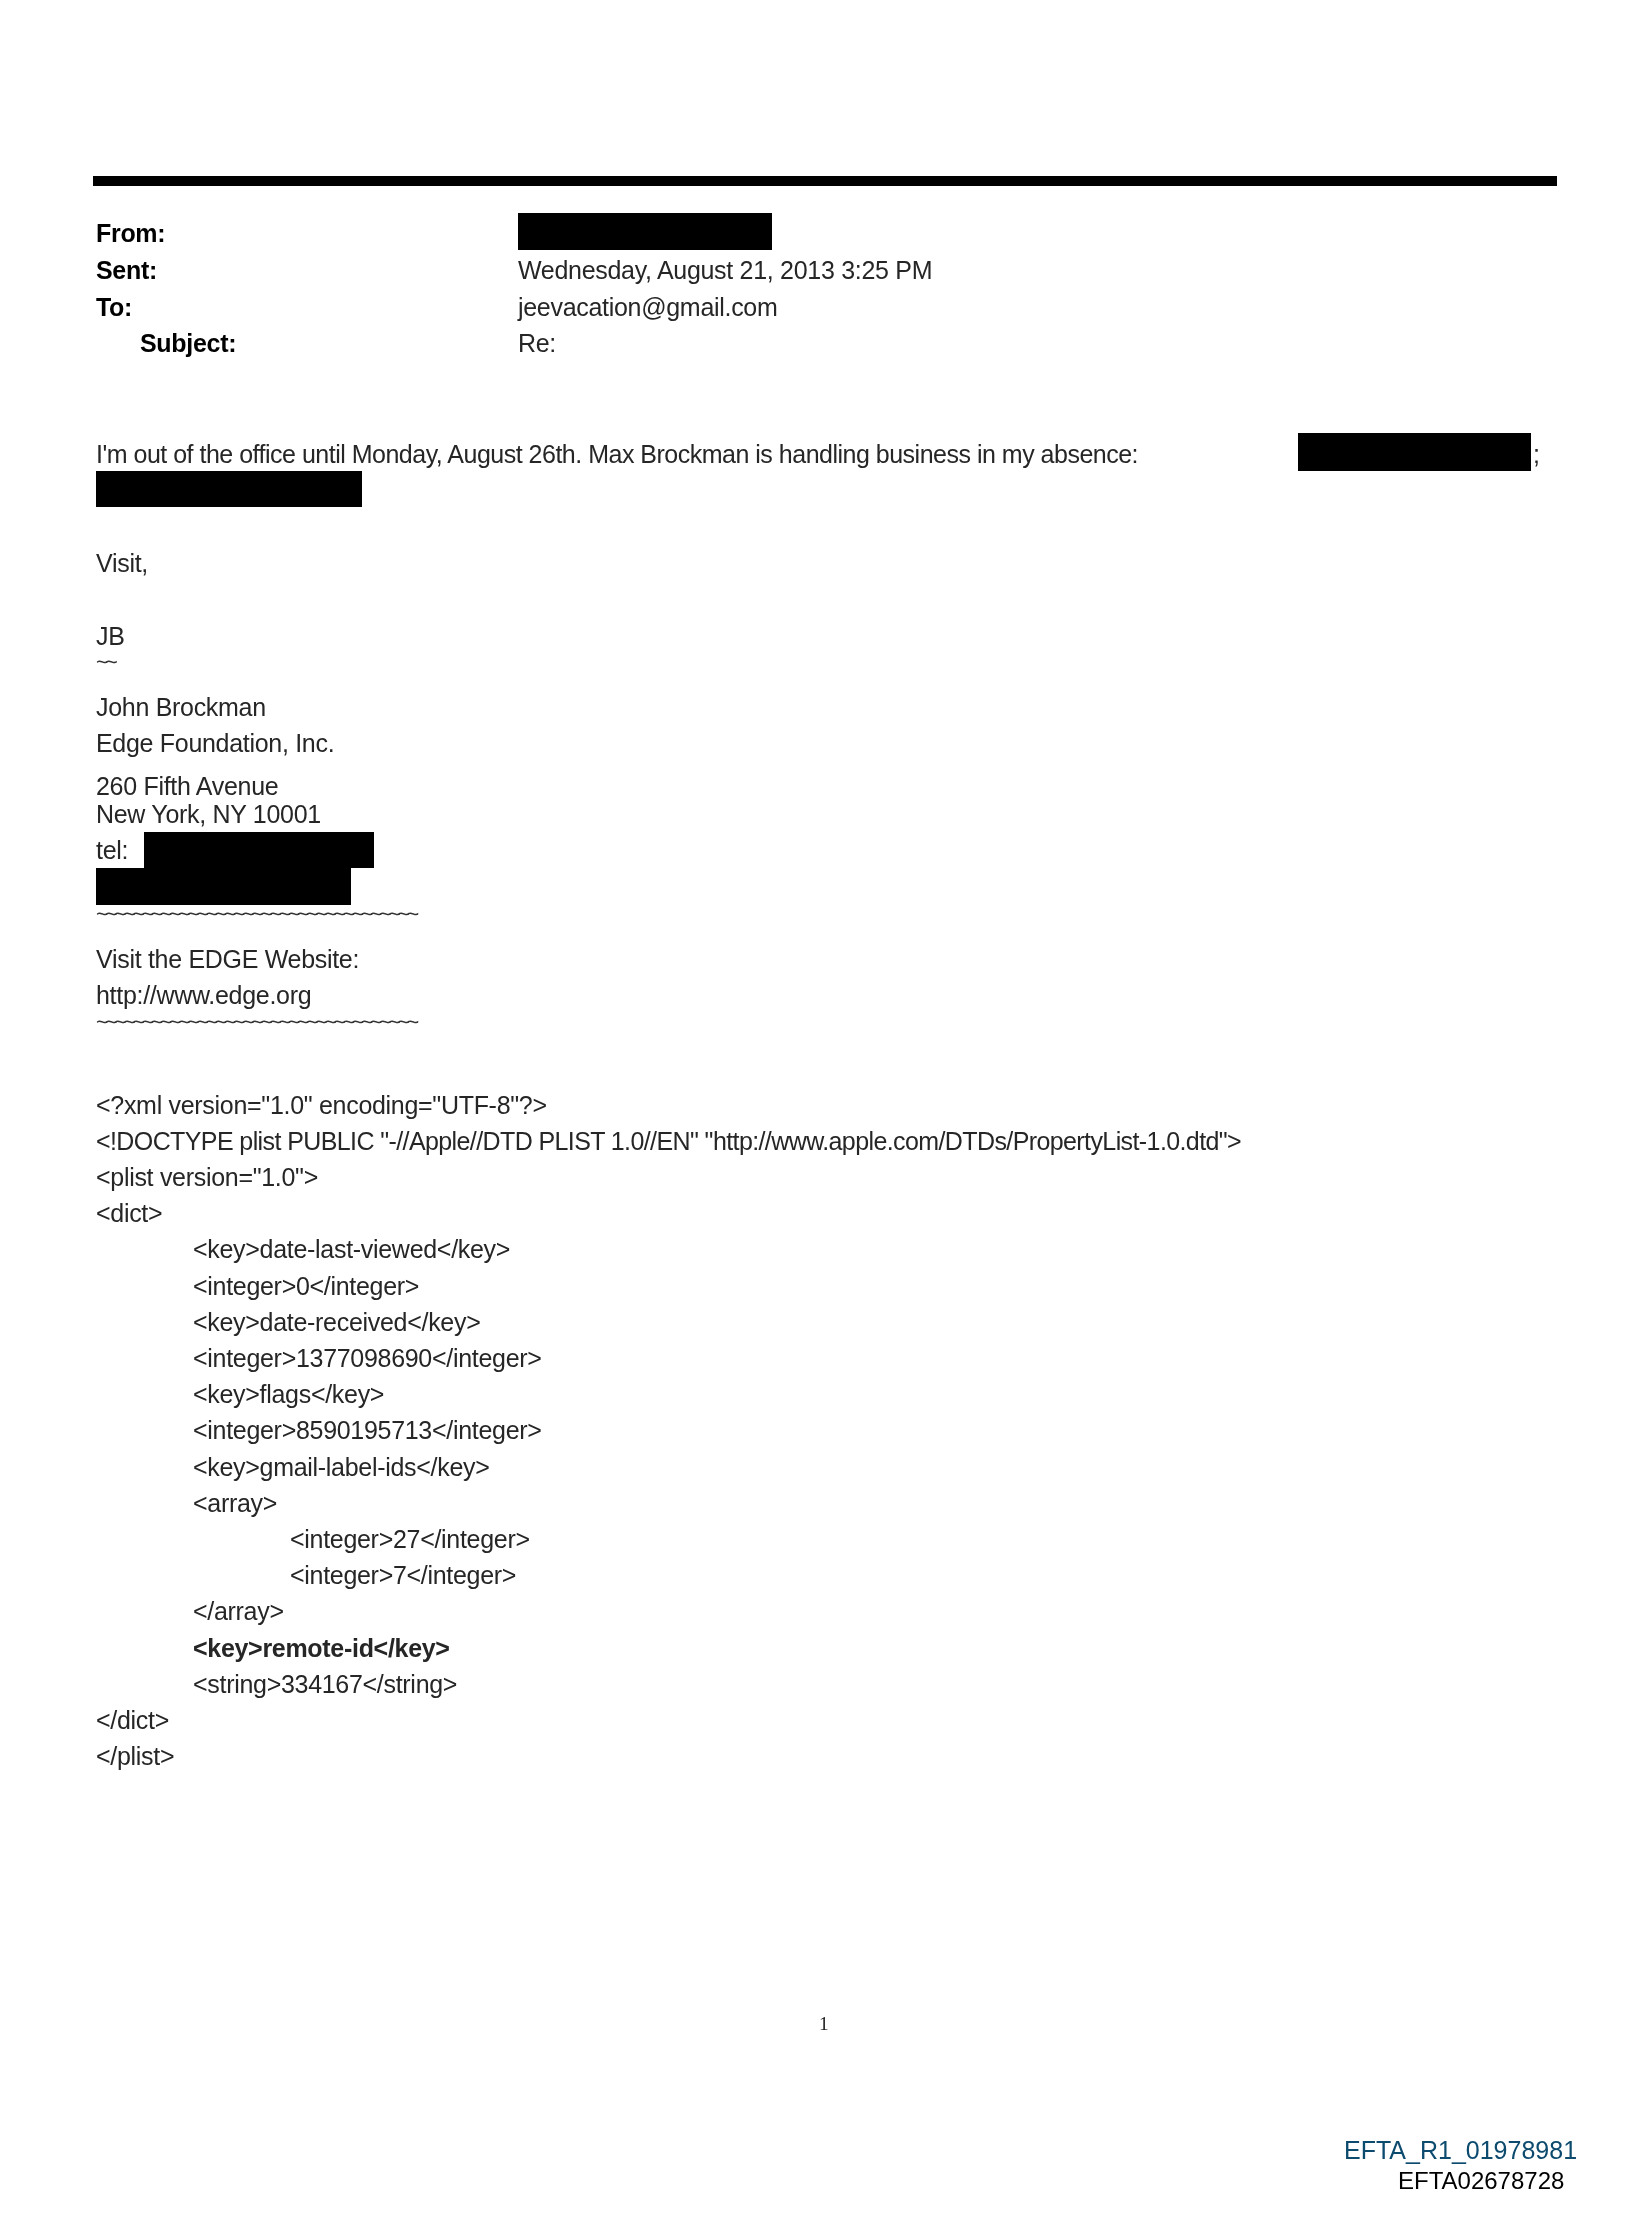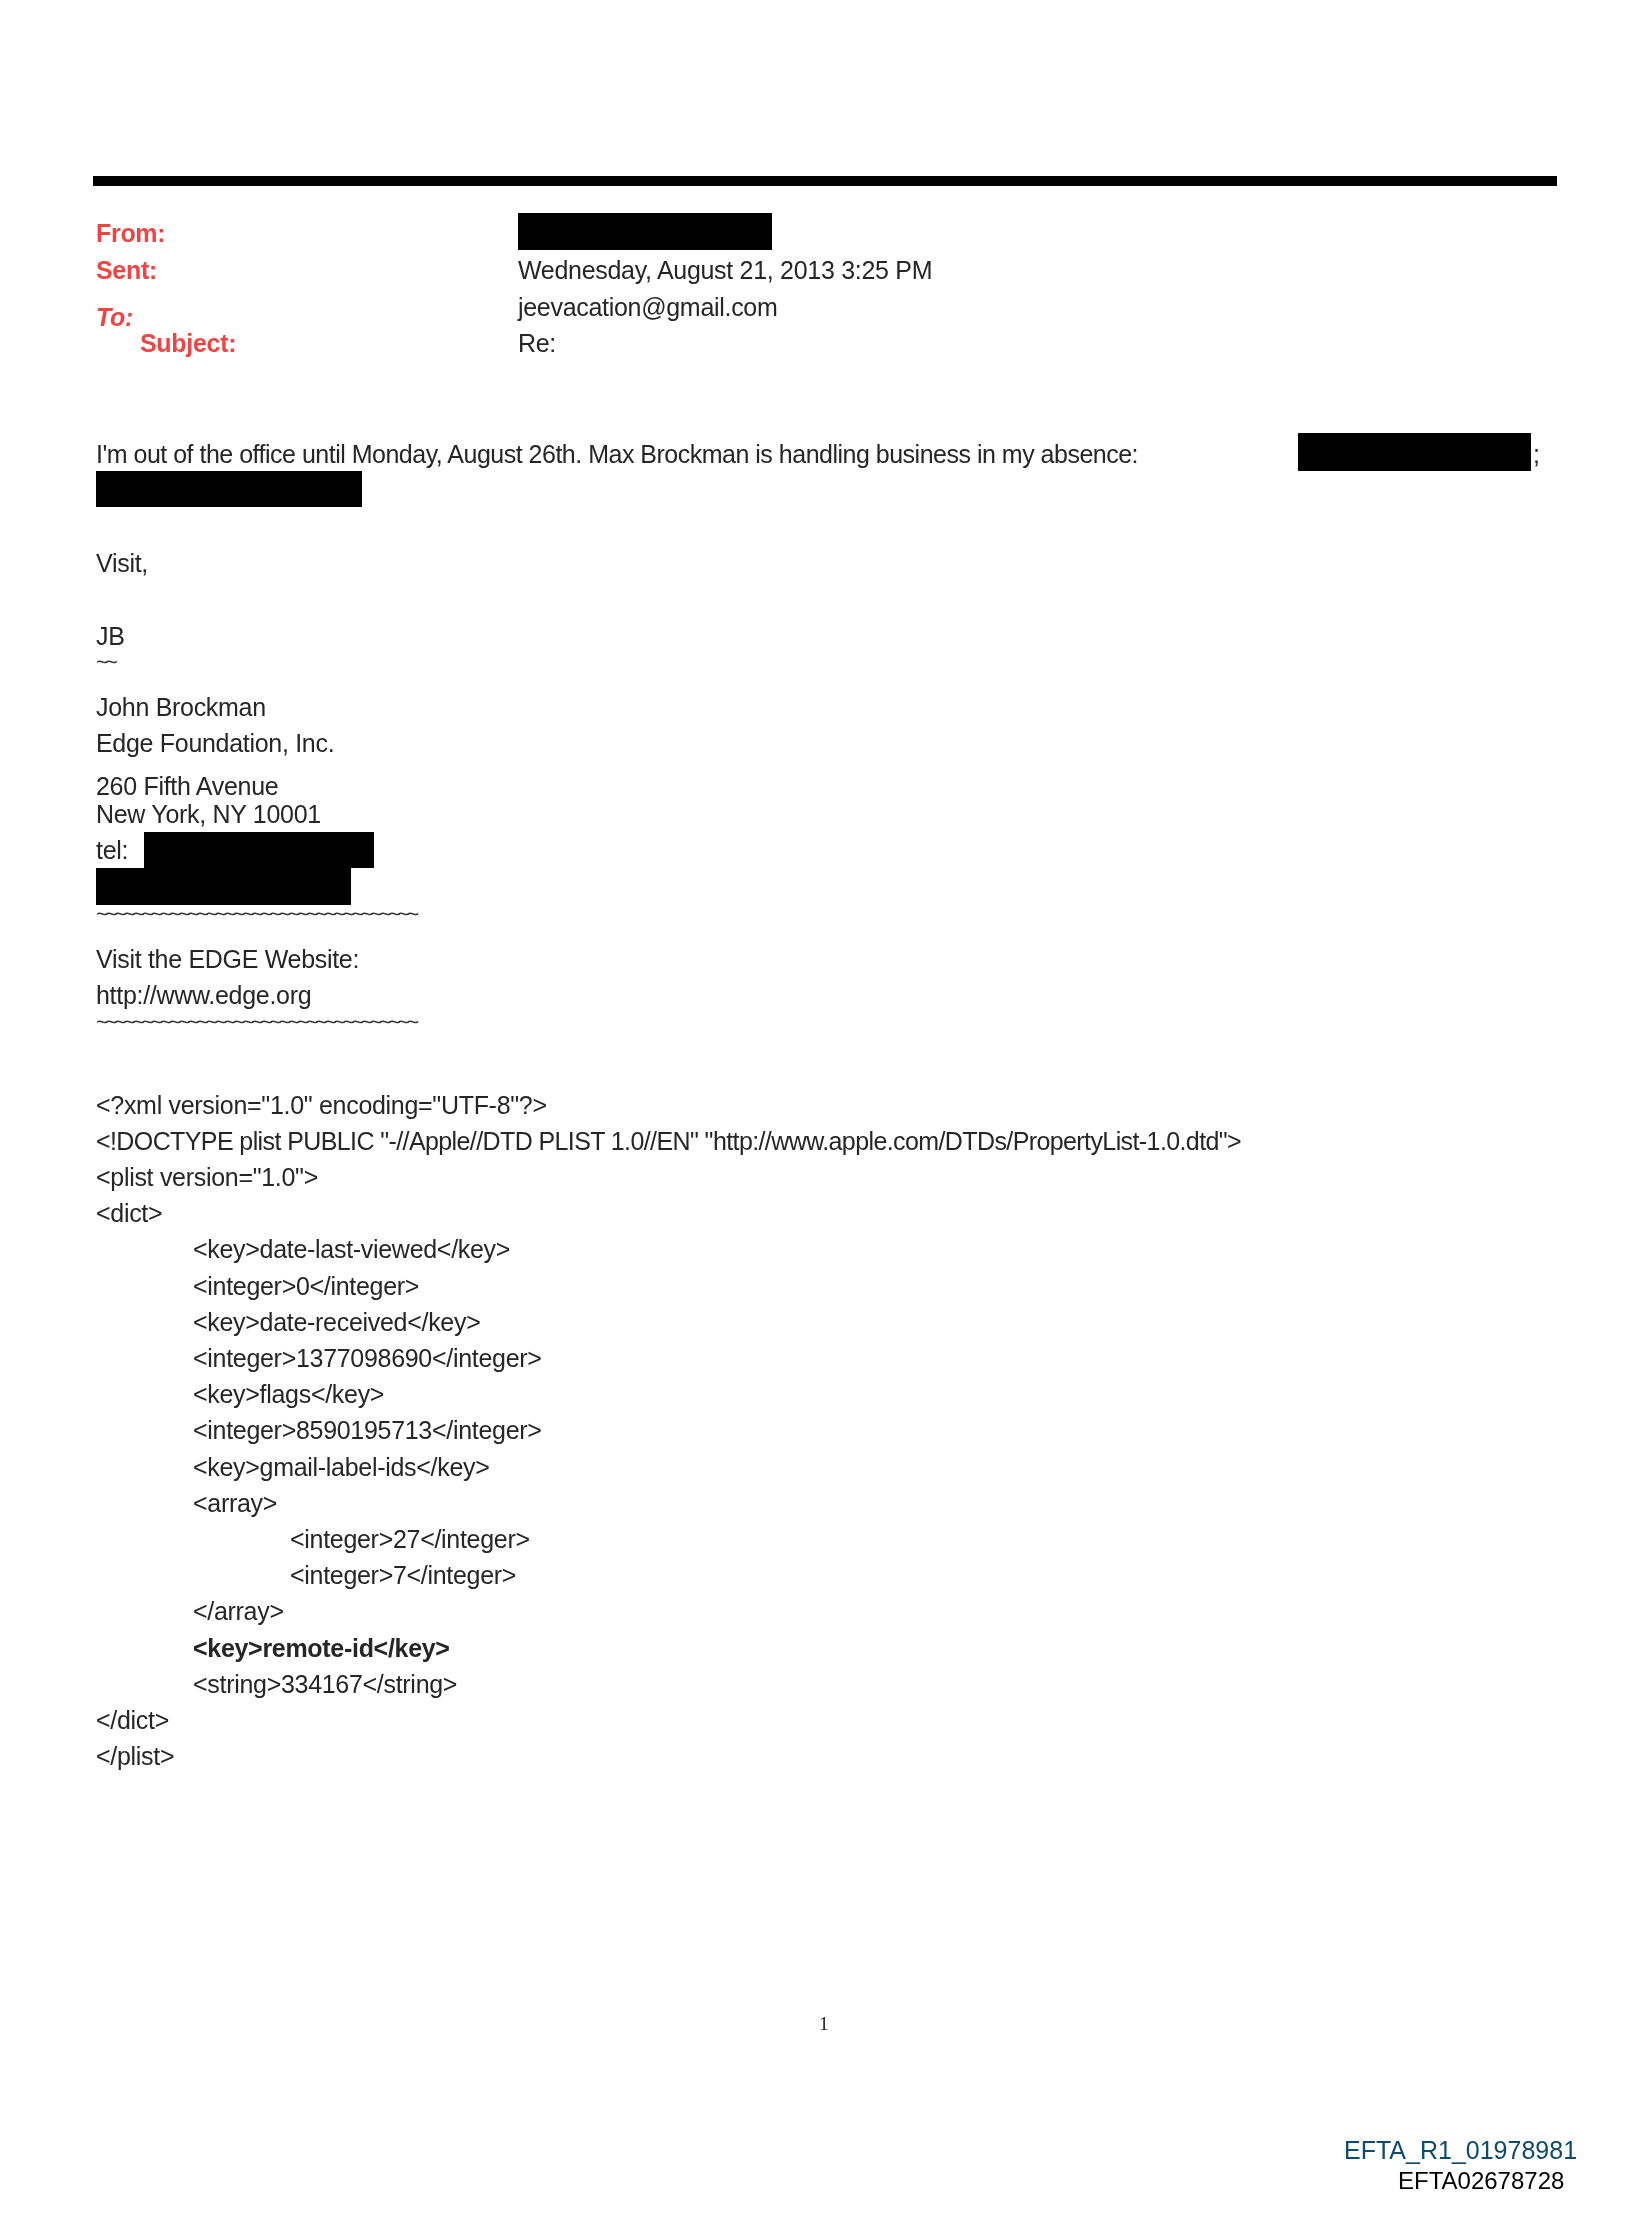--- a/index.html
+++ b/index.html
@@ -1,39 +1,39 @@
 <!DOCTYPE html>
 <html><head>
 <meta charset="utf-8">
 <style>
   html, body { margin:0; padding:0; background:#ffffff; }
   body { width:1650px; height:2218px; position:relative; overflow:hidden;
          font-family:"Liberation Sans", "DejaVu Sans", sans-serif; color:#262626; }
   .abs { position:absolute; white-space:pre; line-height:1; }
   .txt { font-size:25px; letter-spacing:-0.3px; }
-  .bold { font-weight:bold; color:#ef4444; }
+  .bold { font-weight:bold; color:#000000; }
   .rule { position:absolute; left:93px; top:176px; width:1464px; height:9.7px; background:#000; }
   .redact { position:absolute; background:#000; }
   .tilde { font-size:21.3px; letter-spacing:-3.3px; color:#333; }
   .pagenum { font-family:"Liberation Serif", serif; font-size:19.4px; color:#222; }
   .bates1 { font-family:"Liberation Sans", sans-serif; font-size:25px; color:#0c4a6e; }
   .bates2 { font-family:"Liberation Sans", sans-serif; font-size:24px; color:#000; }
 </style>
 </head>
 <body>
 
 <div class="rule"></div>
 
 <div class="abs txt bold" style="left:96px; top:221px;">From:</div>
 <div class="redact" style="left:518px; top:213px; width:254px; height:37px;"></div>
 
 <div class="abs txt bold" style="left:96px; top:258px;">Sent:</div>
 <div class="abs txt" style="left:518px; top:258px;">Wednesday, August 21, 2013 3:25 PM</div>
 
-<div class="abs txt bold" style="left:96px; top:305px;font-style:italic;">To:</div>
+<div class="abs txt bold" style="left:96px; top:295px;">To:</div>
 <div class="abs txt" style="left:518px; top:295px;">jeevacation@gmail.com</div>
 
 <div class="abs txt bold" style="left:96px; top:331px;margin-left:44px;">Subject:</div>
 <div class="abs txt" style="left:518px; top:331px;">Re:</div>
 
 <div class="abs txt" style="left:96px; top:442px; letter-spacing:-0.5px;">I'm out of the office until Monday, August 26th. Max Brockman is handling business in my absence:</div>
 <div class="redact" style="left:1298px; top:433px; width:233px; height:38px;"></div>
 <div class="abs txt" style="left:1533px; top:442px;">;</div>
 <div class="redact" style="left:96px; top:471px; width:266px; height:36px;"></div>
 

